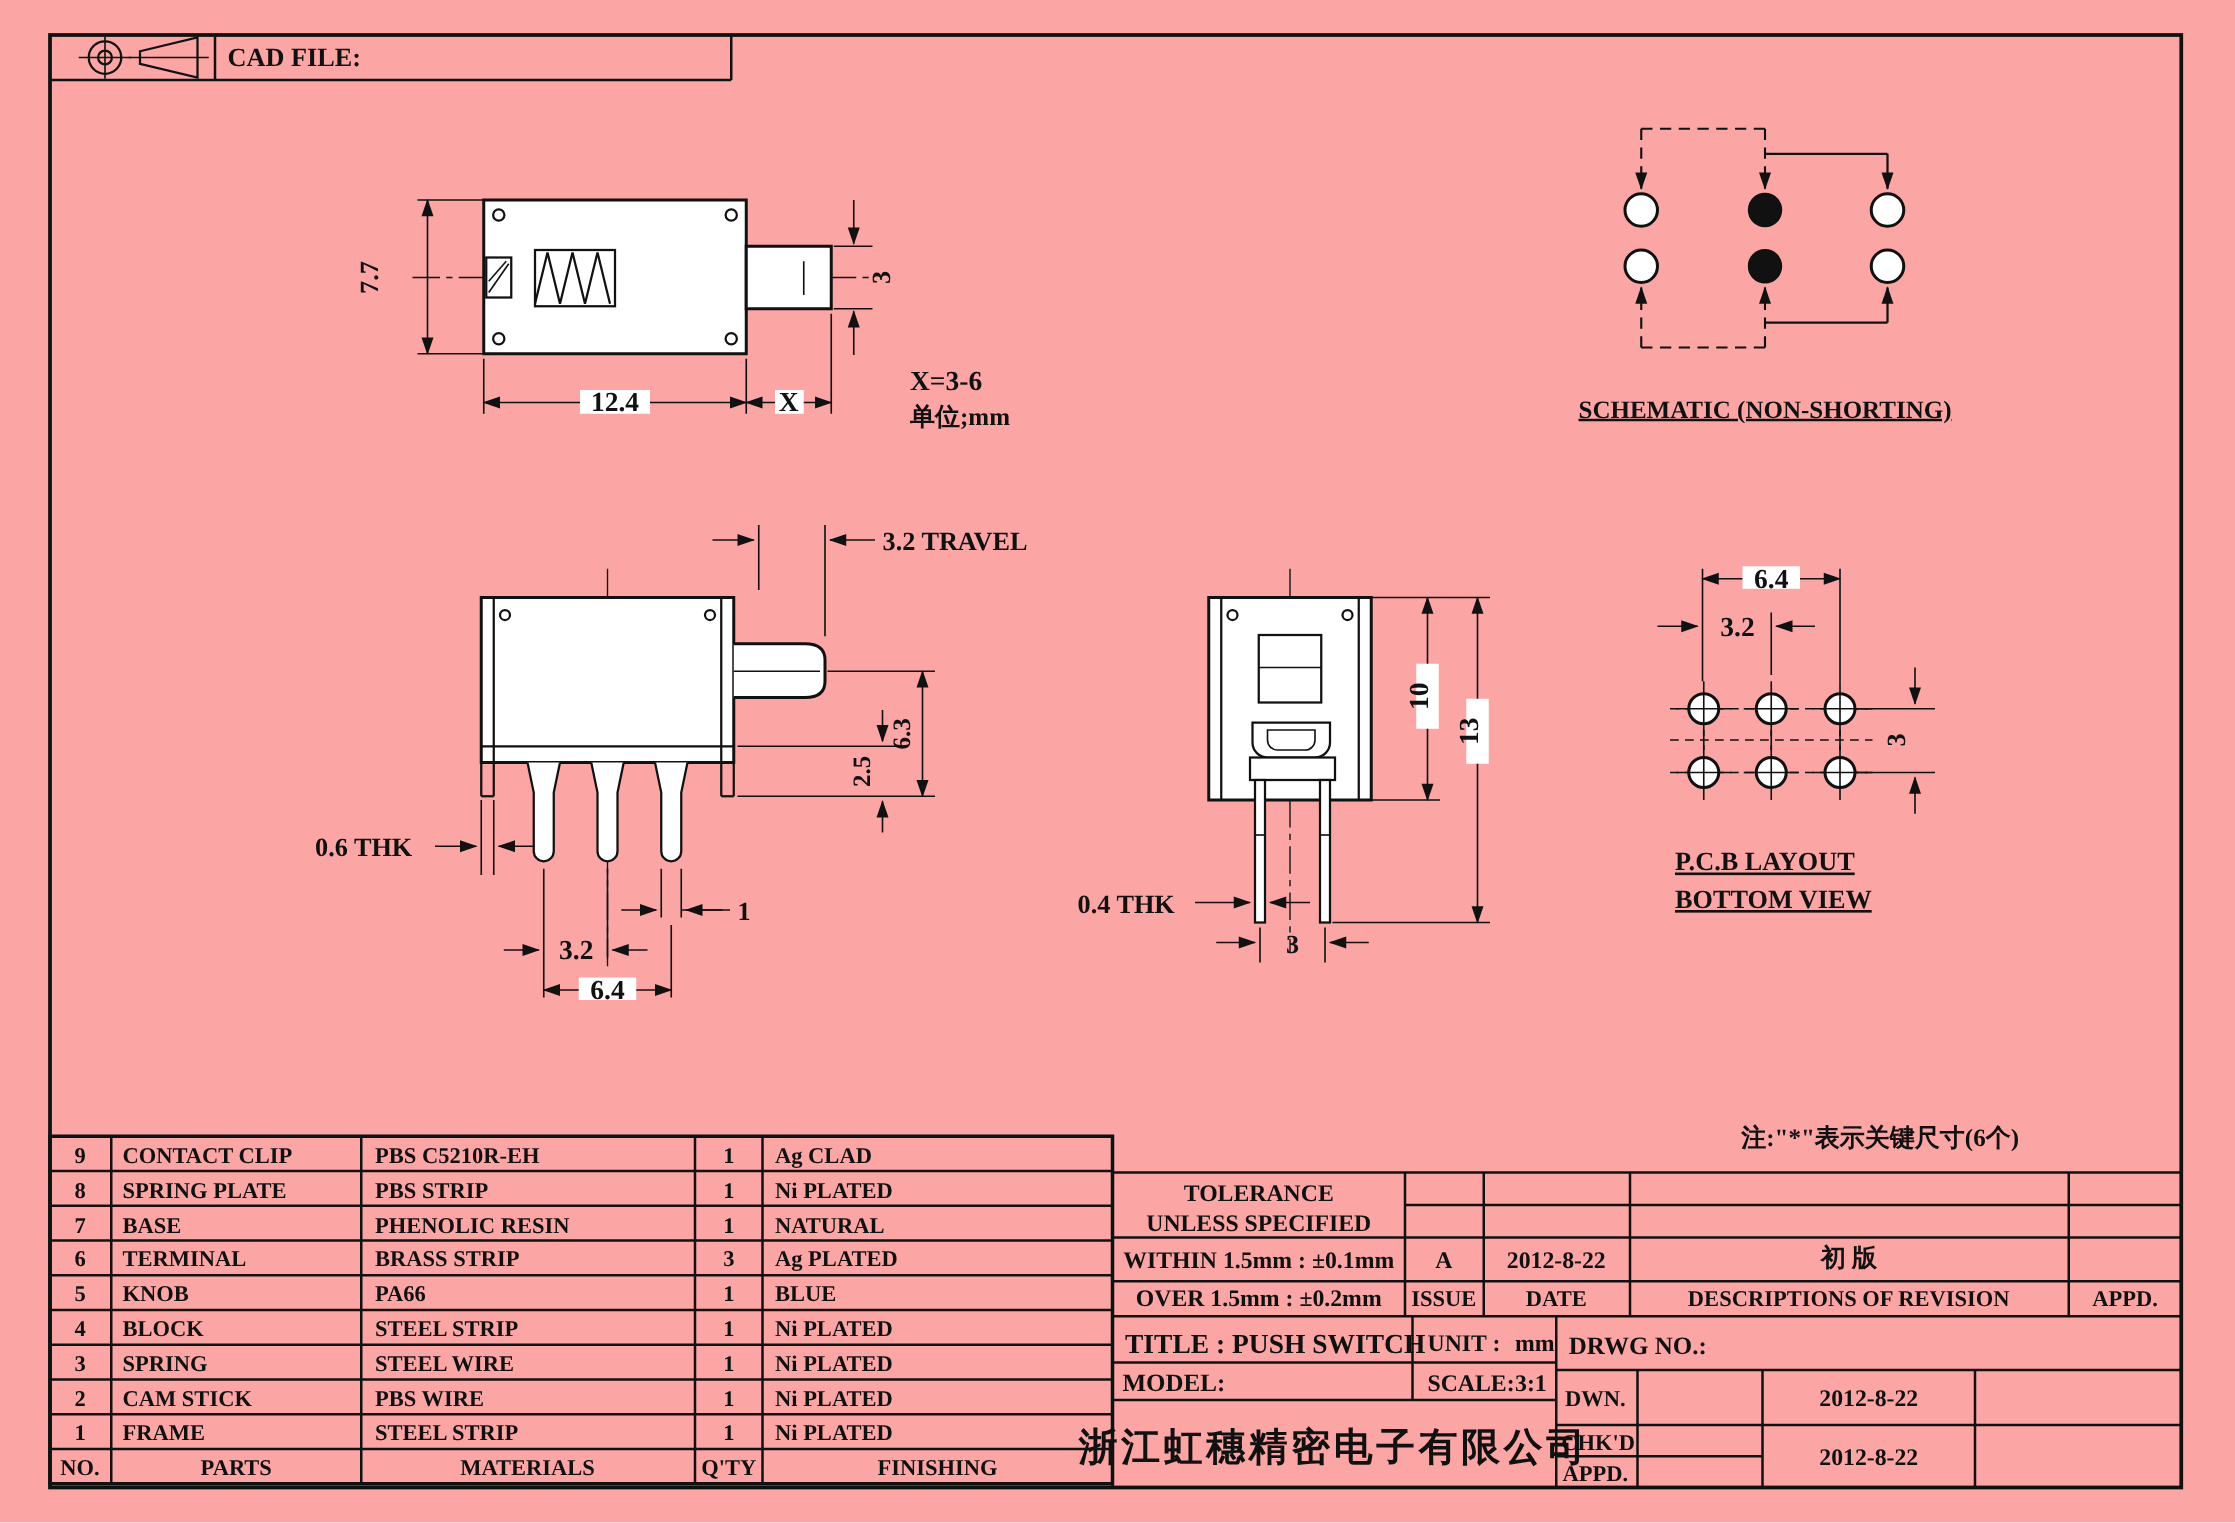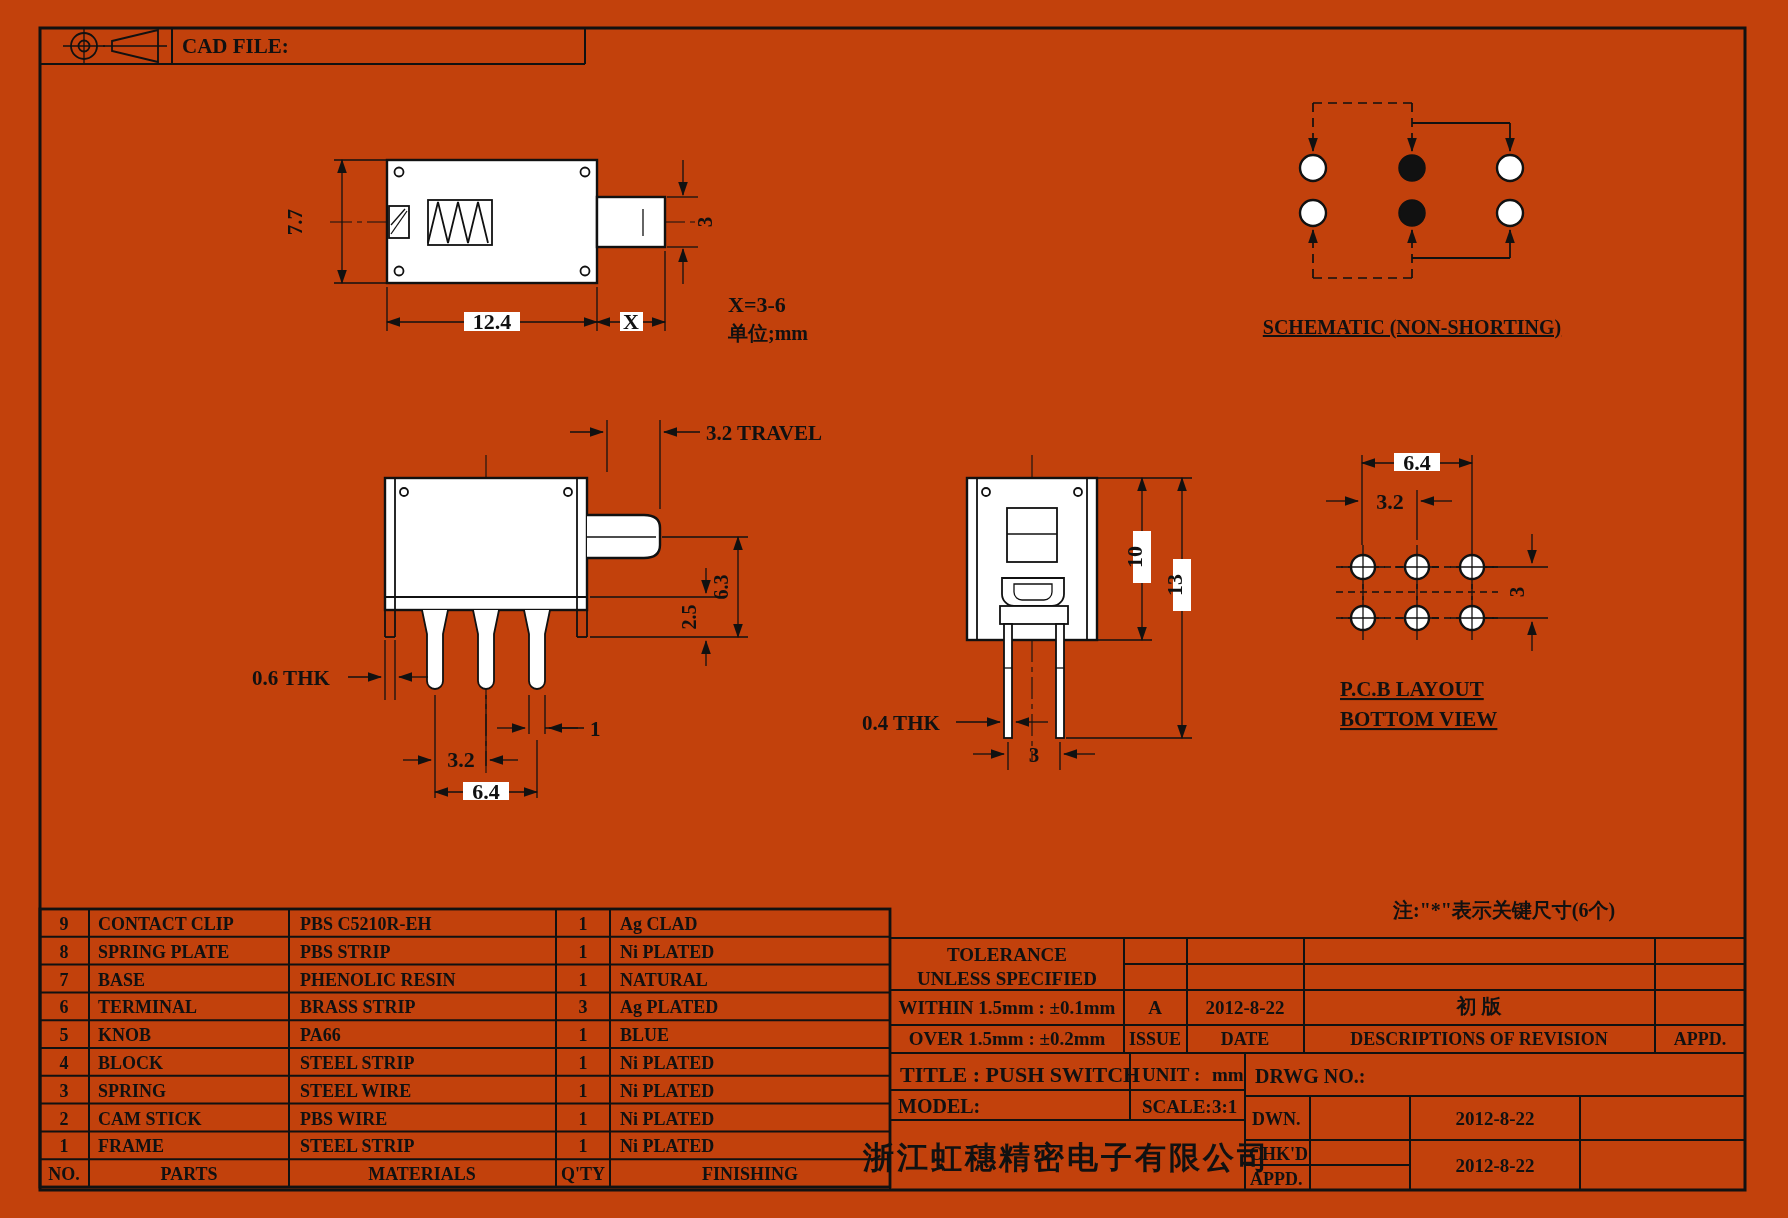--- a/index.html
+++ b/index.html
@@ -1,16 +1,16 @@
 <!DOCTYPE html>
 <html><head>
 <meta charset="utf-8">
 <style>
   html,body{margin:0;padding:0;background:#fff;}
-  #page{position:relative;width:1788px;height:1218px;background:#c2410c;overflow:hidden;}
+  #page{position:relative;width:1788px;height:1218px;background:#fca5a5;overflow:hidden;}
   svg text{font-family:"Liberation Serif","DejaVu Serif",serif;font-weight:bold;fill:#111;}
   .s3{stroke:#111;stroke-width:3;fill:none}
   .s2{stroke:#111;stroke-width:1.8;fill:none}
   .w{fill:#fff;stroke:#111;stroke-width:2.4}
   .w2{fill:#fff;stroke:#111;stroke-width:1.8}
   .blk{fill:#111;stroke:#111;stroke-width:1.5}
   .dl{stroke:#111;stroke-width:1.3;fill:none}
   .tl{stroke:#111;stroke-width:2;fill:none}
   .tl3{stroke:#111;stroke-width:2.8;fill:none}
   .cl{stroke:#111;stroke-width:1.1;fill:none;stroke-dasharray:22 5 5 5}

